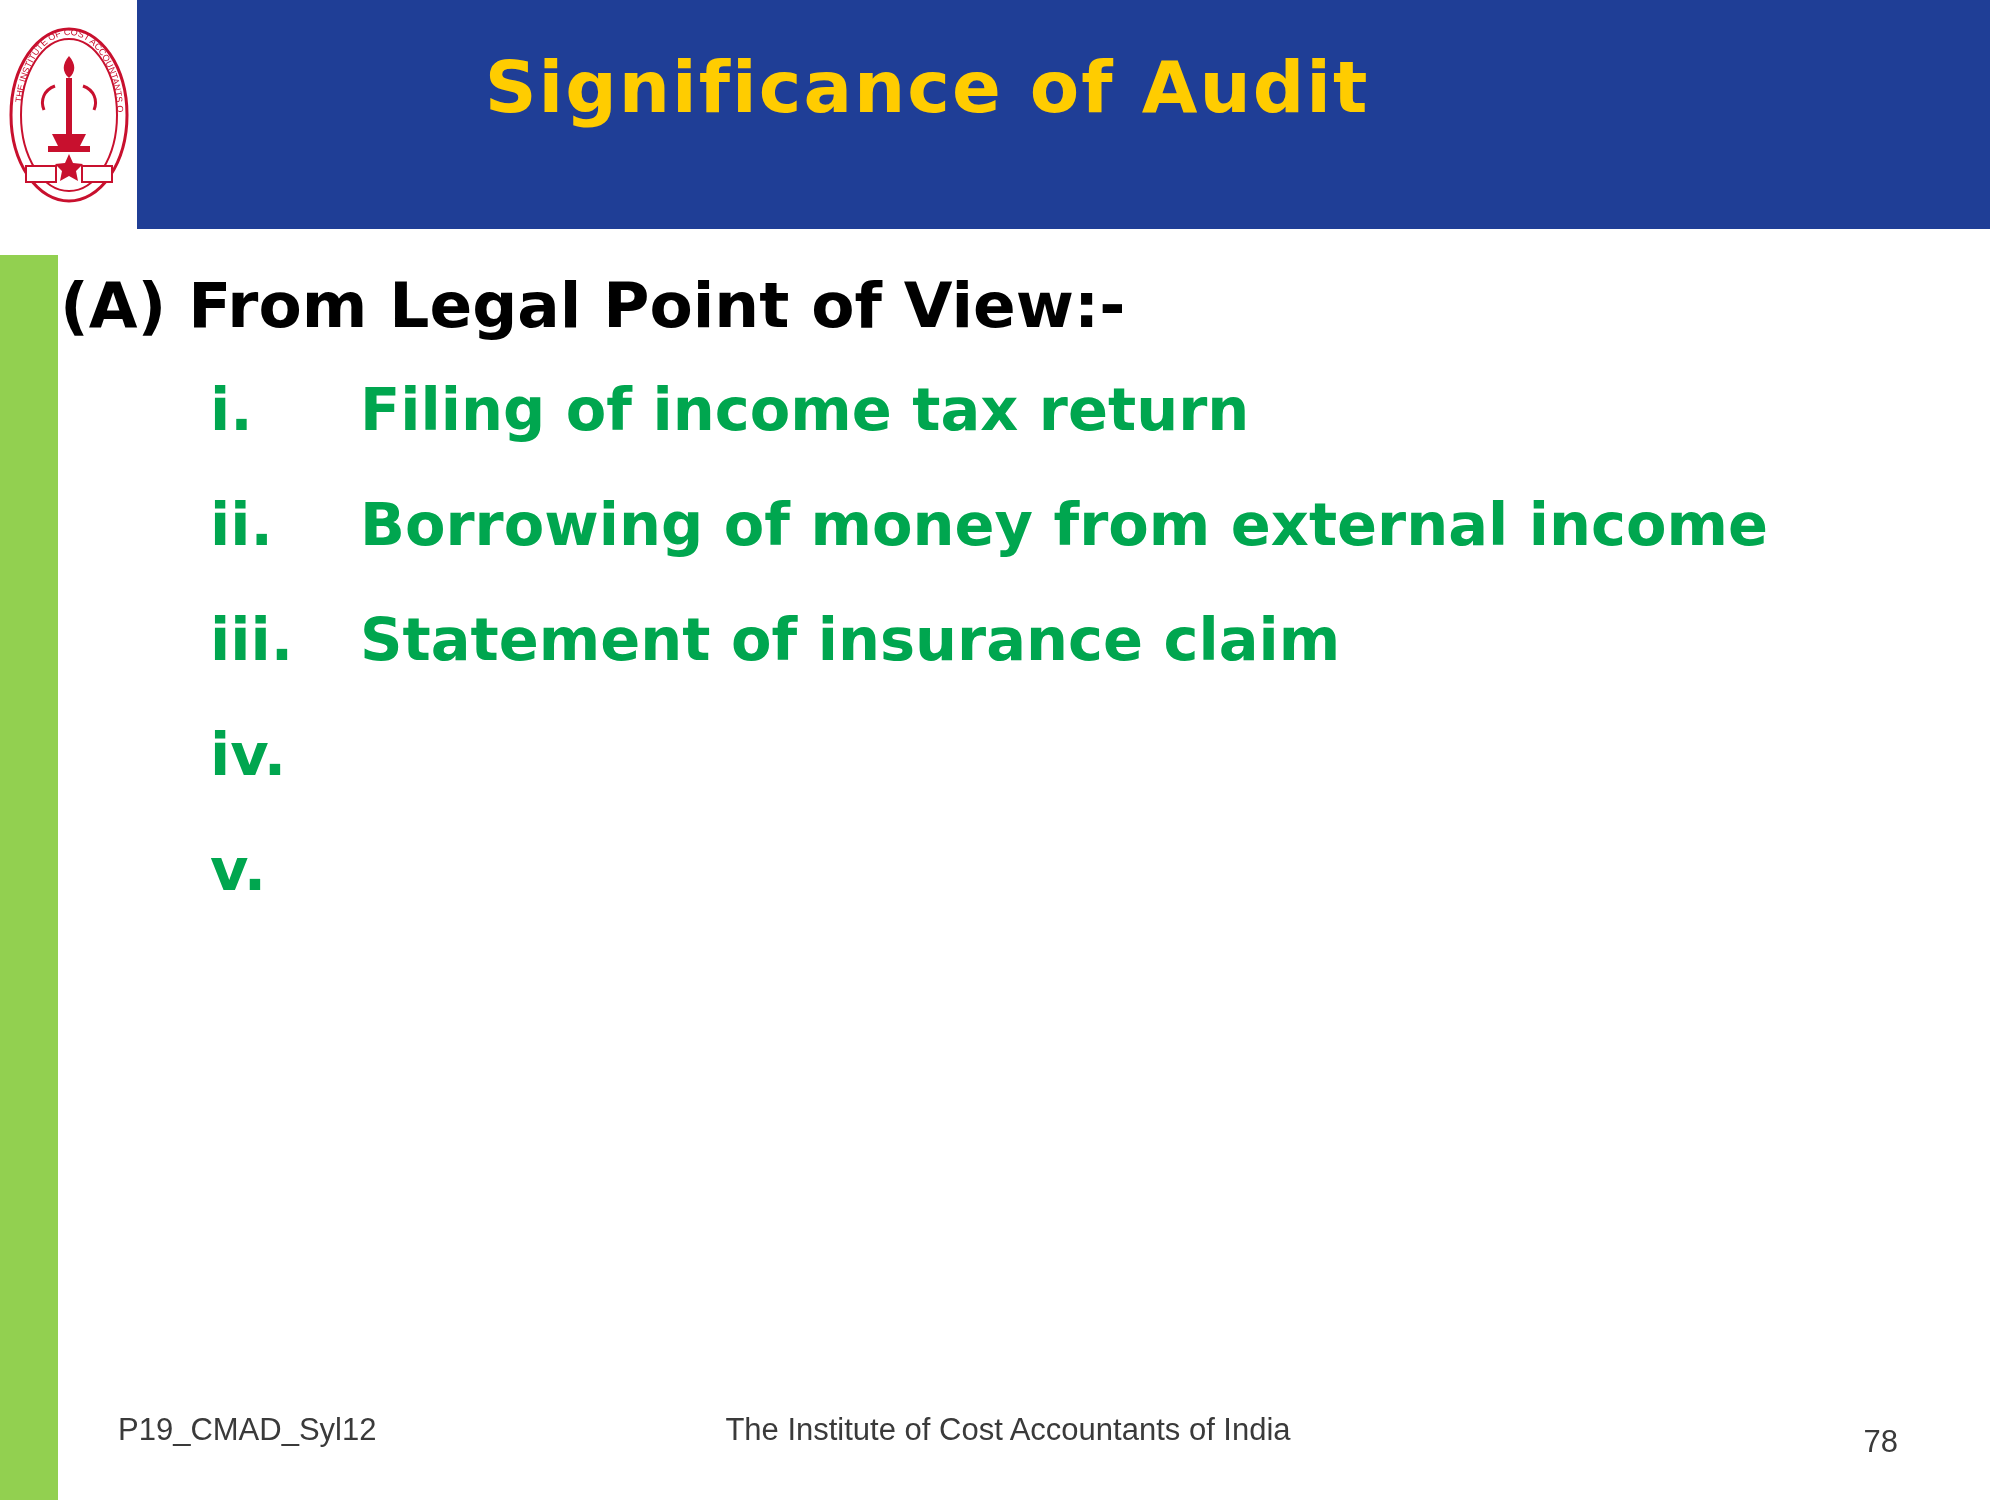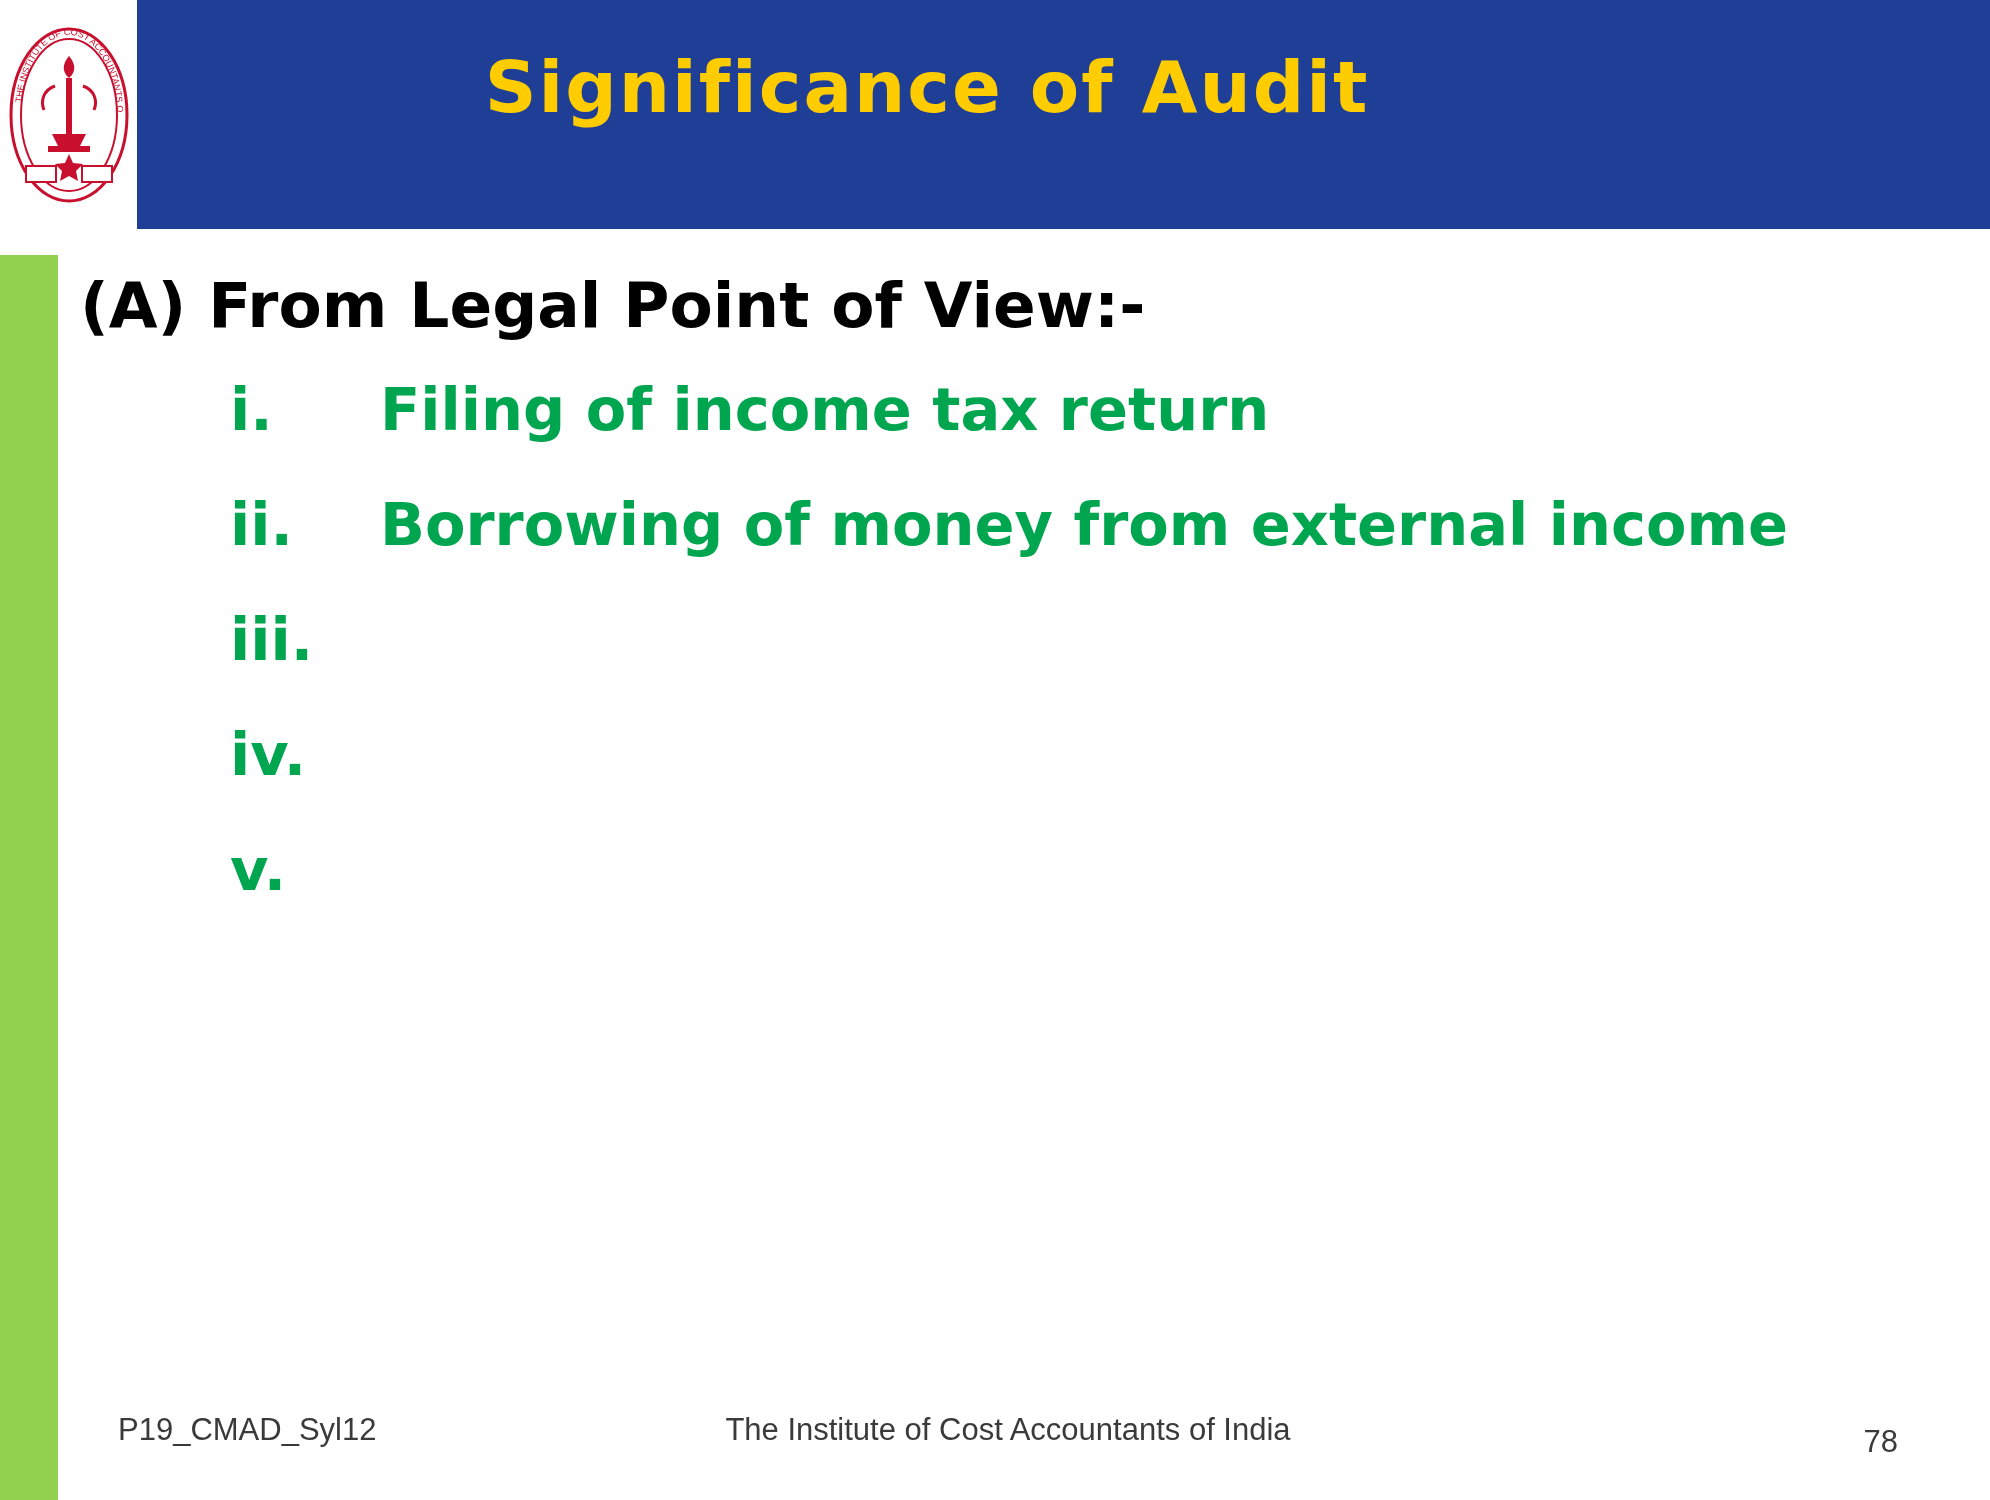--- a/index.html
+++ b/index.html
@@ -68,21 +68,20 @@
     height: 1245px;
     background: #92D050;
   }
 
   
   .content {
     position: absolute;
     left: 60px;
     top: 270px;
     width: 1870px;
-    margin-left: 20px;
   }
   .heading-a {
     color: #000000;
     font-family: "DejaVu Sans", sans-serif;
     font-size: 63px;
     font-weight: bold;
     line-height: 1.15;
     margin: 0 0 38px 0;
     white-space: nowrap;
   }
@@ -191,20 +190,21 @@
       <li class="sub-item">
         <span class="marker">i.</span>
         <span class="text">Filing of income tax return</span>
       </li>
       <li class="sub-item">
         <span class="marker">ii.</span>
         <span class="text">Borrowing of money from external income</span>
       </li>
       <li class="sub-item">
         <span class="marker">iii.</span>
+        <span class="text">Statement of insurance claim</span>
       </li>
       <li class="sub-item">
         <span class="marker">iv.</span>
       </li>
       <li class="sub-item">
         <span class="marker">v.</span>
       </li>
     </ul>
   </div>
 

